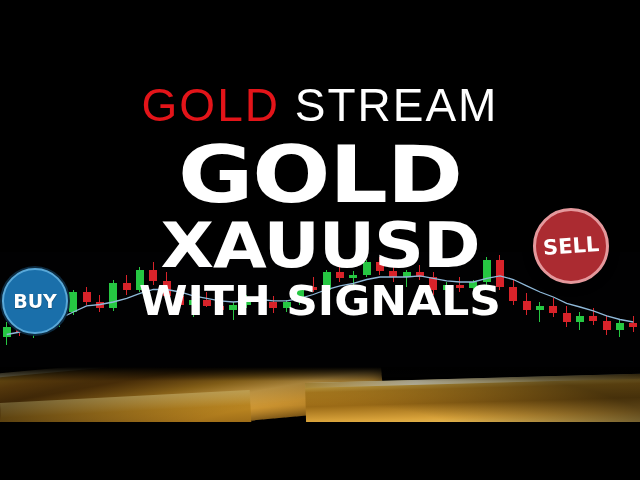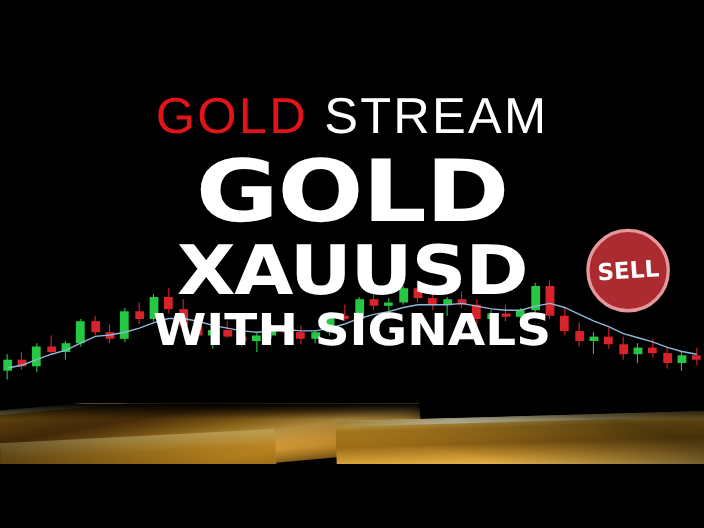--- a/index.html
+++ b/index.html
@@ -380,17 +380,20 @@
   <div id="titleblock">
     <div class="tline" id="line-live"><span class="red">GOLD</span><span class="wht"> STREAM</span></div>
 
     <div class="tline" id="line-gold">GOLD</div>
 
     <div class="tline" id="line-pair">XAUUSD</div>
 
     <div class="tline" id="line-sig">WITH SIGNALS</div>
   </div>
 
+  <div class="badge" id="badge-buy">
+    <span class="btxt">BUY</span>
+  </div>
   <div class="badge" id="badge-sell">
     <span class="btxt">SELL</span>
   </div>
 
 </div>
 
 </body></html>

